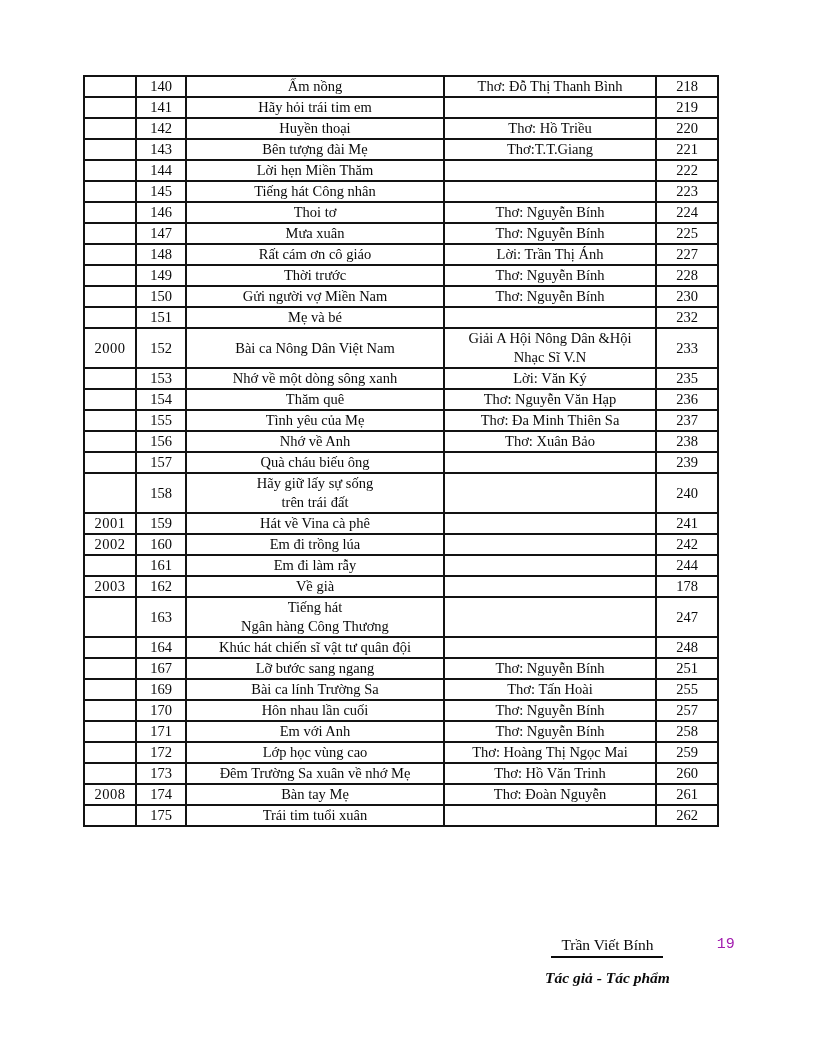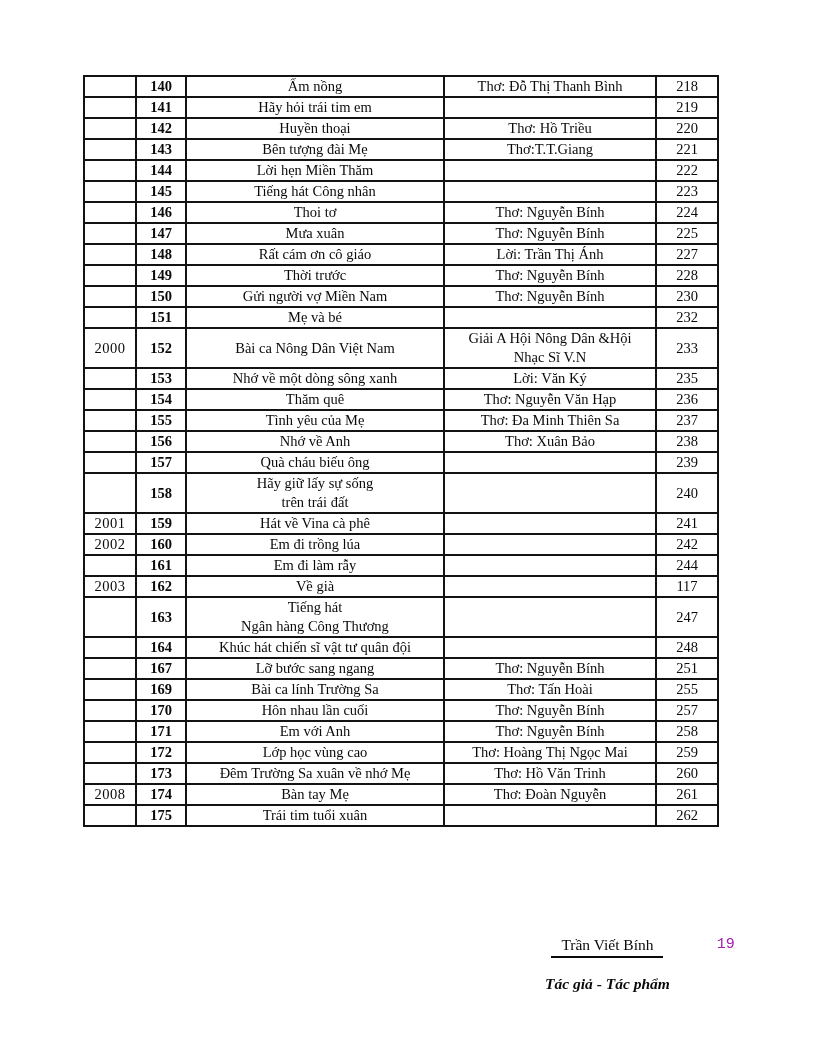--- a/index.html
+++ b/index.html
@@ -25,21 +25,21 @@
     font-size: 14.5px;
     line-height: 19px;
     text-align: center;
     vertical-align: middle;
     padding: 0 3px;
     white-space: pre-line;
     overflow: hidden;
   }
   table.songs tr { height: 19px; }
   td.c-year { font-weight: normal; font-size: 14px; letter-spacing: 0.5px; }
-  td.c-no { font-size: 14.5px; font-weight: bold; }
+  td.c-no { font-size: 14.5px; }
   td.c-title { }
   td.c-credit { }
   td.c-page { }
   .footer {
     position: absolute;
     left: 545px;
     top: 936px;
     display: flex;
     align-items: flex-start;
     gap: 18px;
@@ -48,21 +48,21 @@
   .frac-top {
     display: inline-block;
     font-size: 15.5px;
     padding: 0 10px 2px 10px;
     border-bottom: 2px solid #0a0a0a;
   }
   .frac-bottom {
     font-size: 15.5px;
     font-weight: bold;
     font-style: italic;
-    padding-top: 17px;
+    padding-top: 11px;
   }
   .page-num {
     font-family: Liberation Mono, monospace;
     font-size: 15px;
     color: #a21caf;
     margin-left: 29px;
   }
 </style>
 </head>
 <body>
@@ -232,21 +232,21 @@
       <td class="c-no">161</td>
       <td class="c-title">Em đi làm rẫy</td>
       <td class="c-credit"></td>
       <td class="c-page">244</td>
     </tr>
         <tr>
       <td class="c-year">2003</td>
       <td class="c-no">162</td>
       <td class="c-title">Về già</td>
       <td class="c-credit"></td>
-      <td class="c-page">117</td>
+      <td class="c-page">178</td>
     </tr>
         <tr>
       <td class="c-year"></td>
       <td class="c-no">163</td>
       <td class="c-title">Tiếng hát
 Ngân hàng Công Thương</td>
       <td class="c-credit"></td>
       <td class="c-page">247</td>
     </tr>
         <tr>

